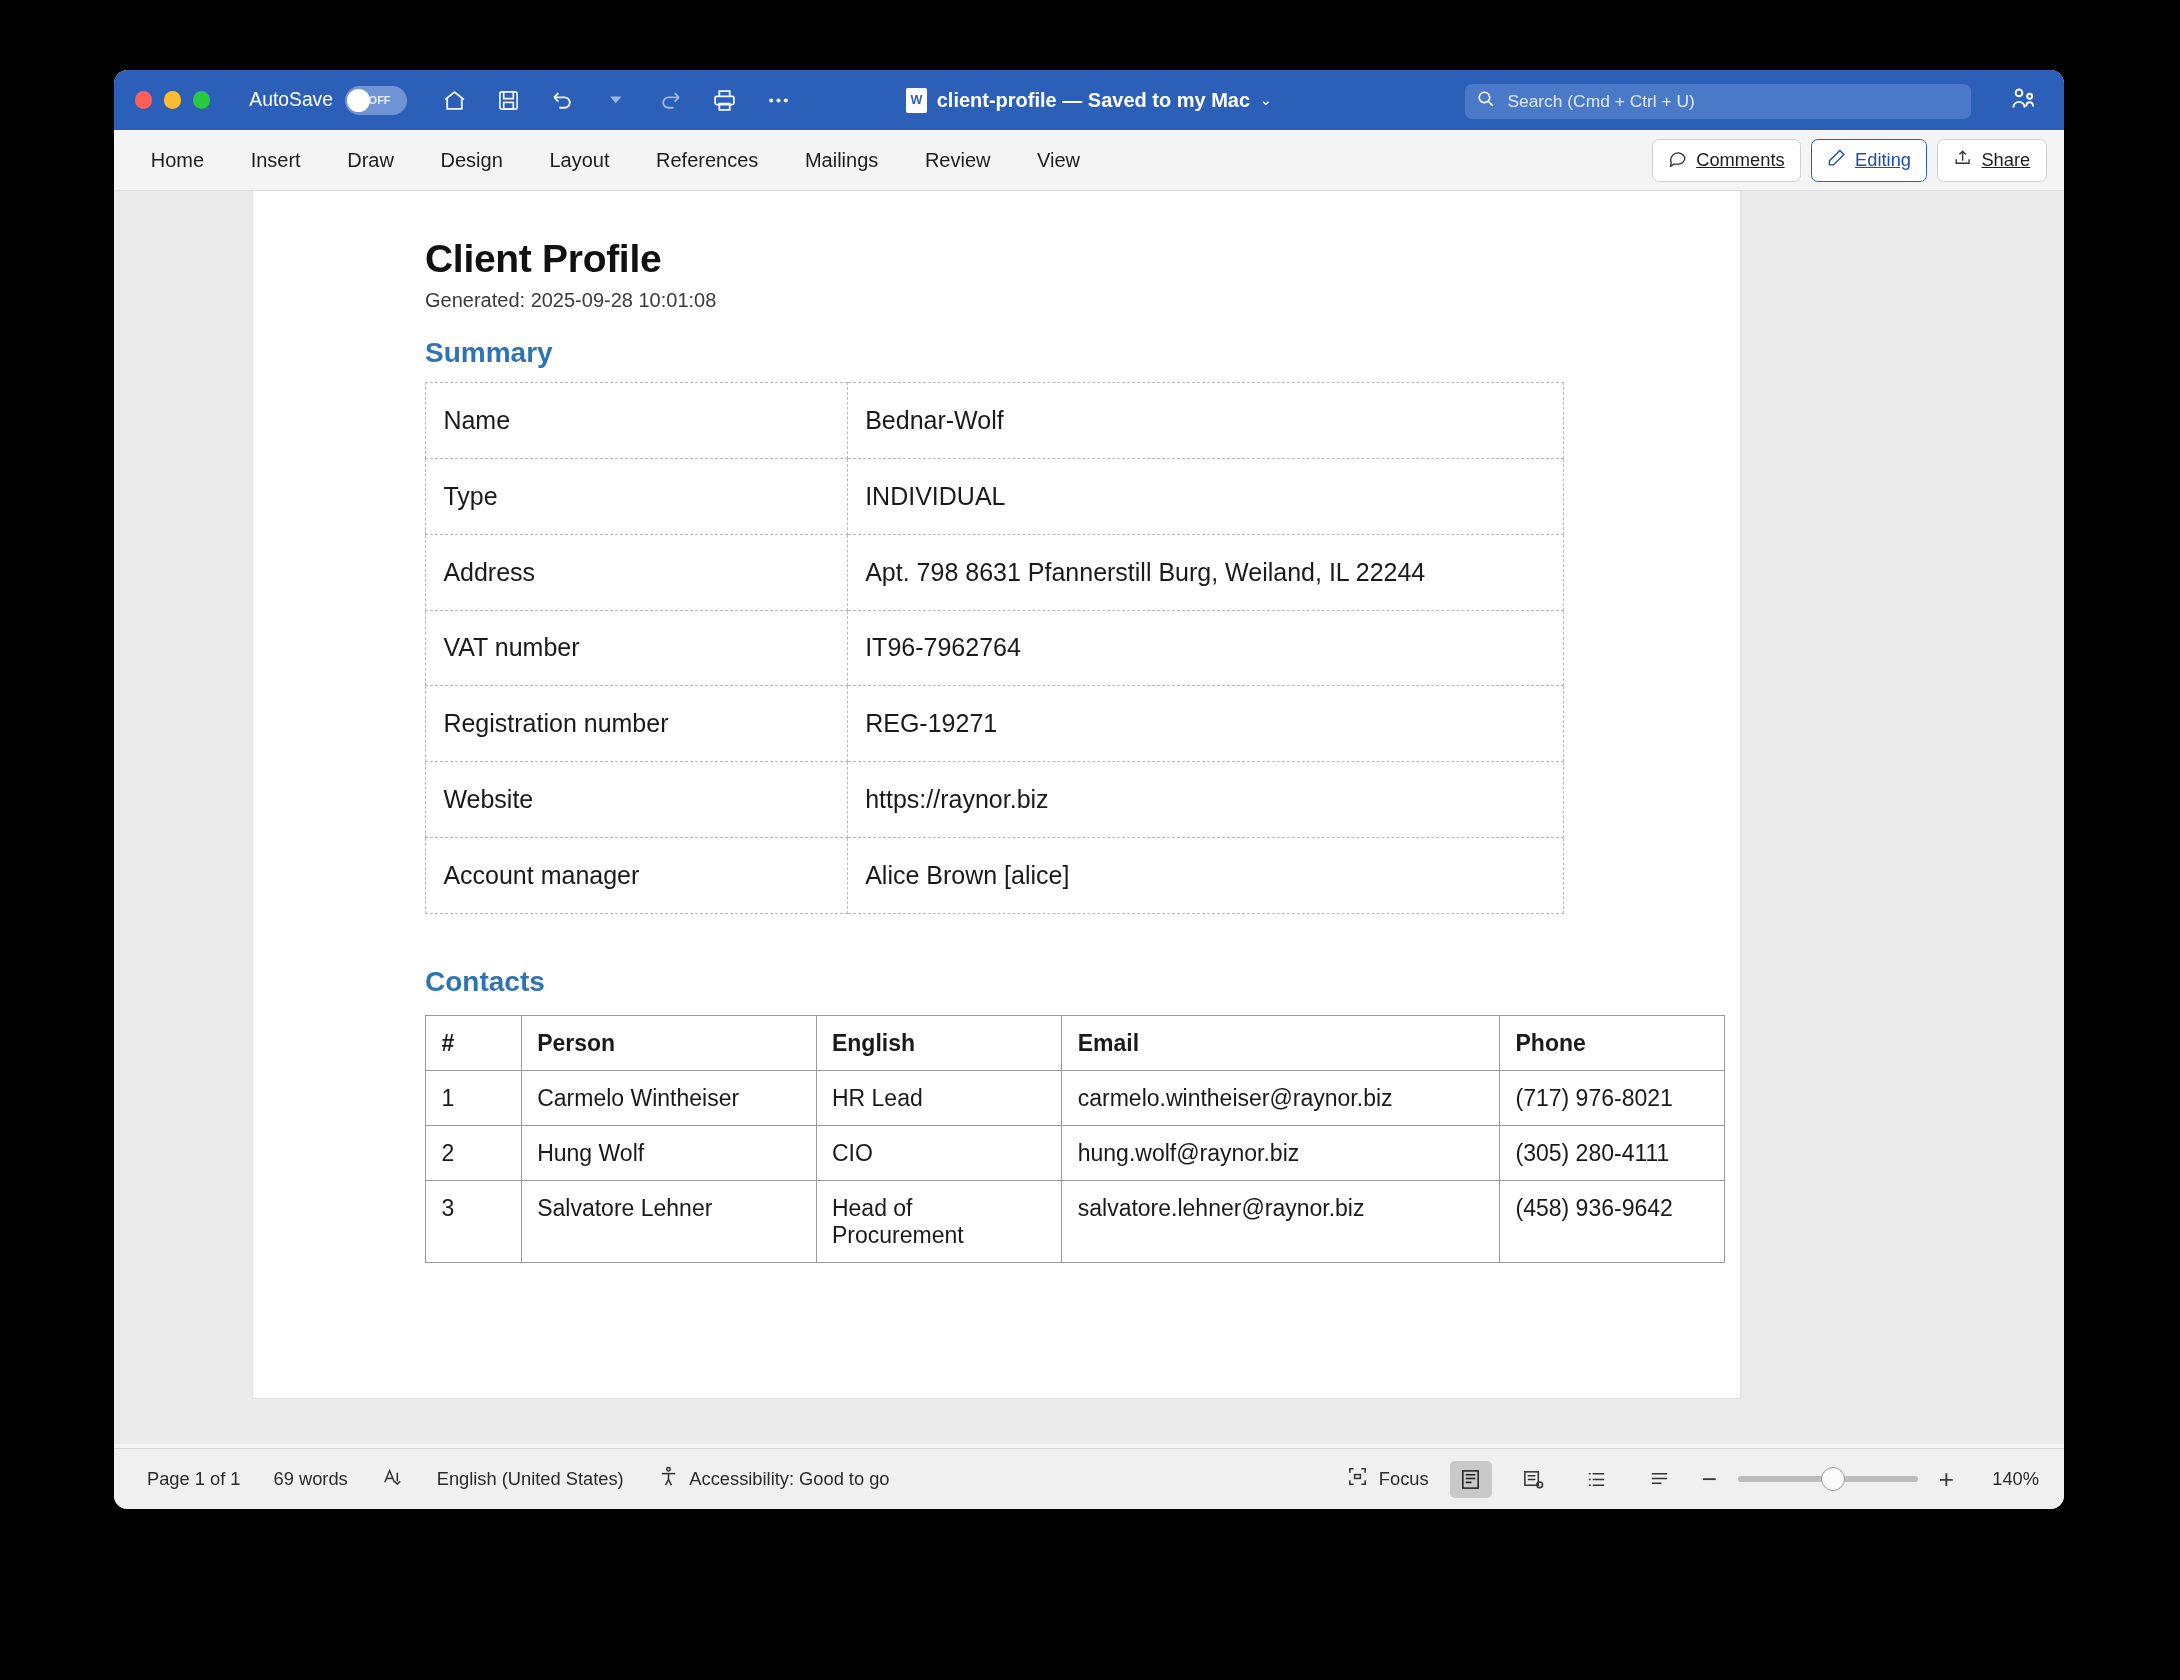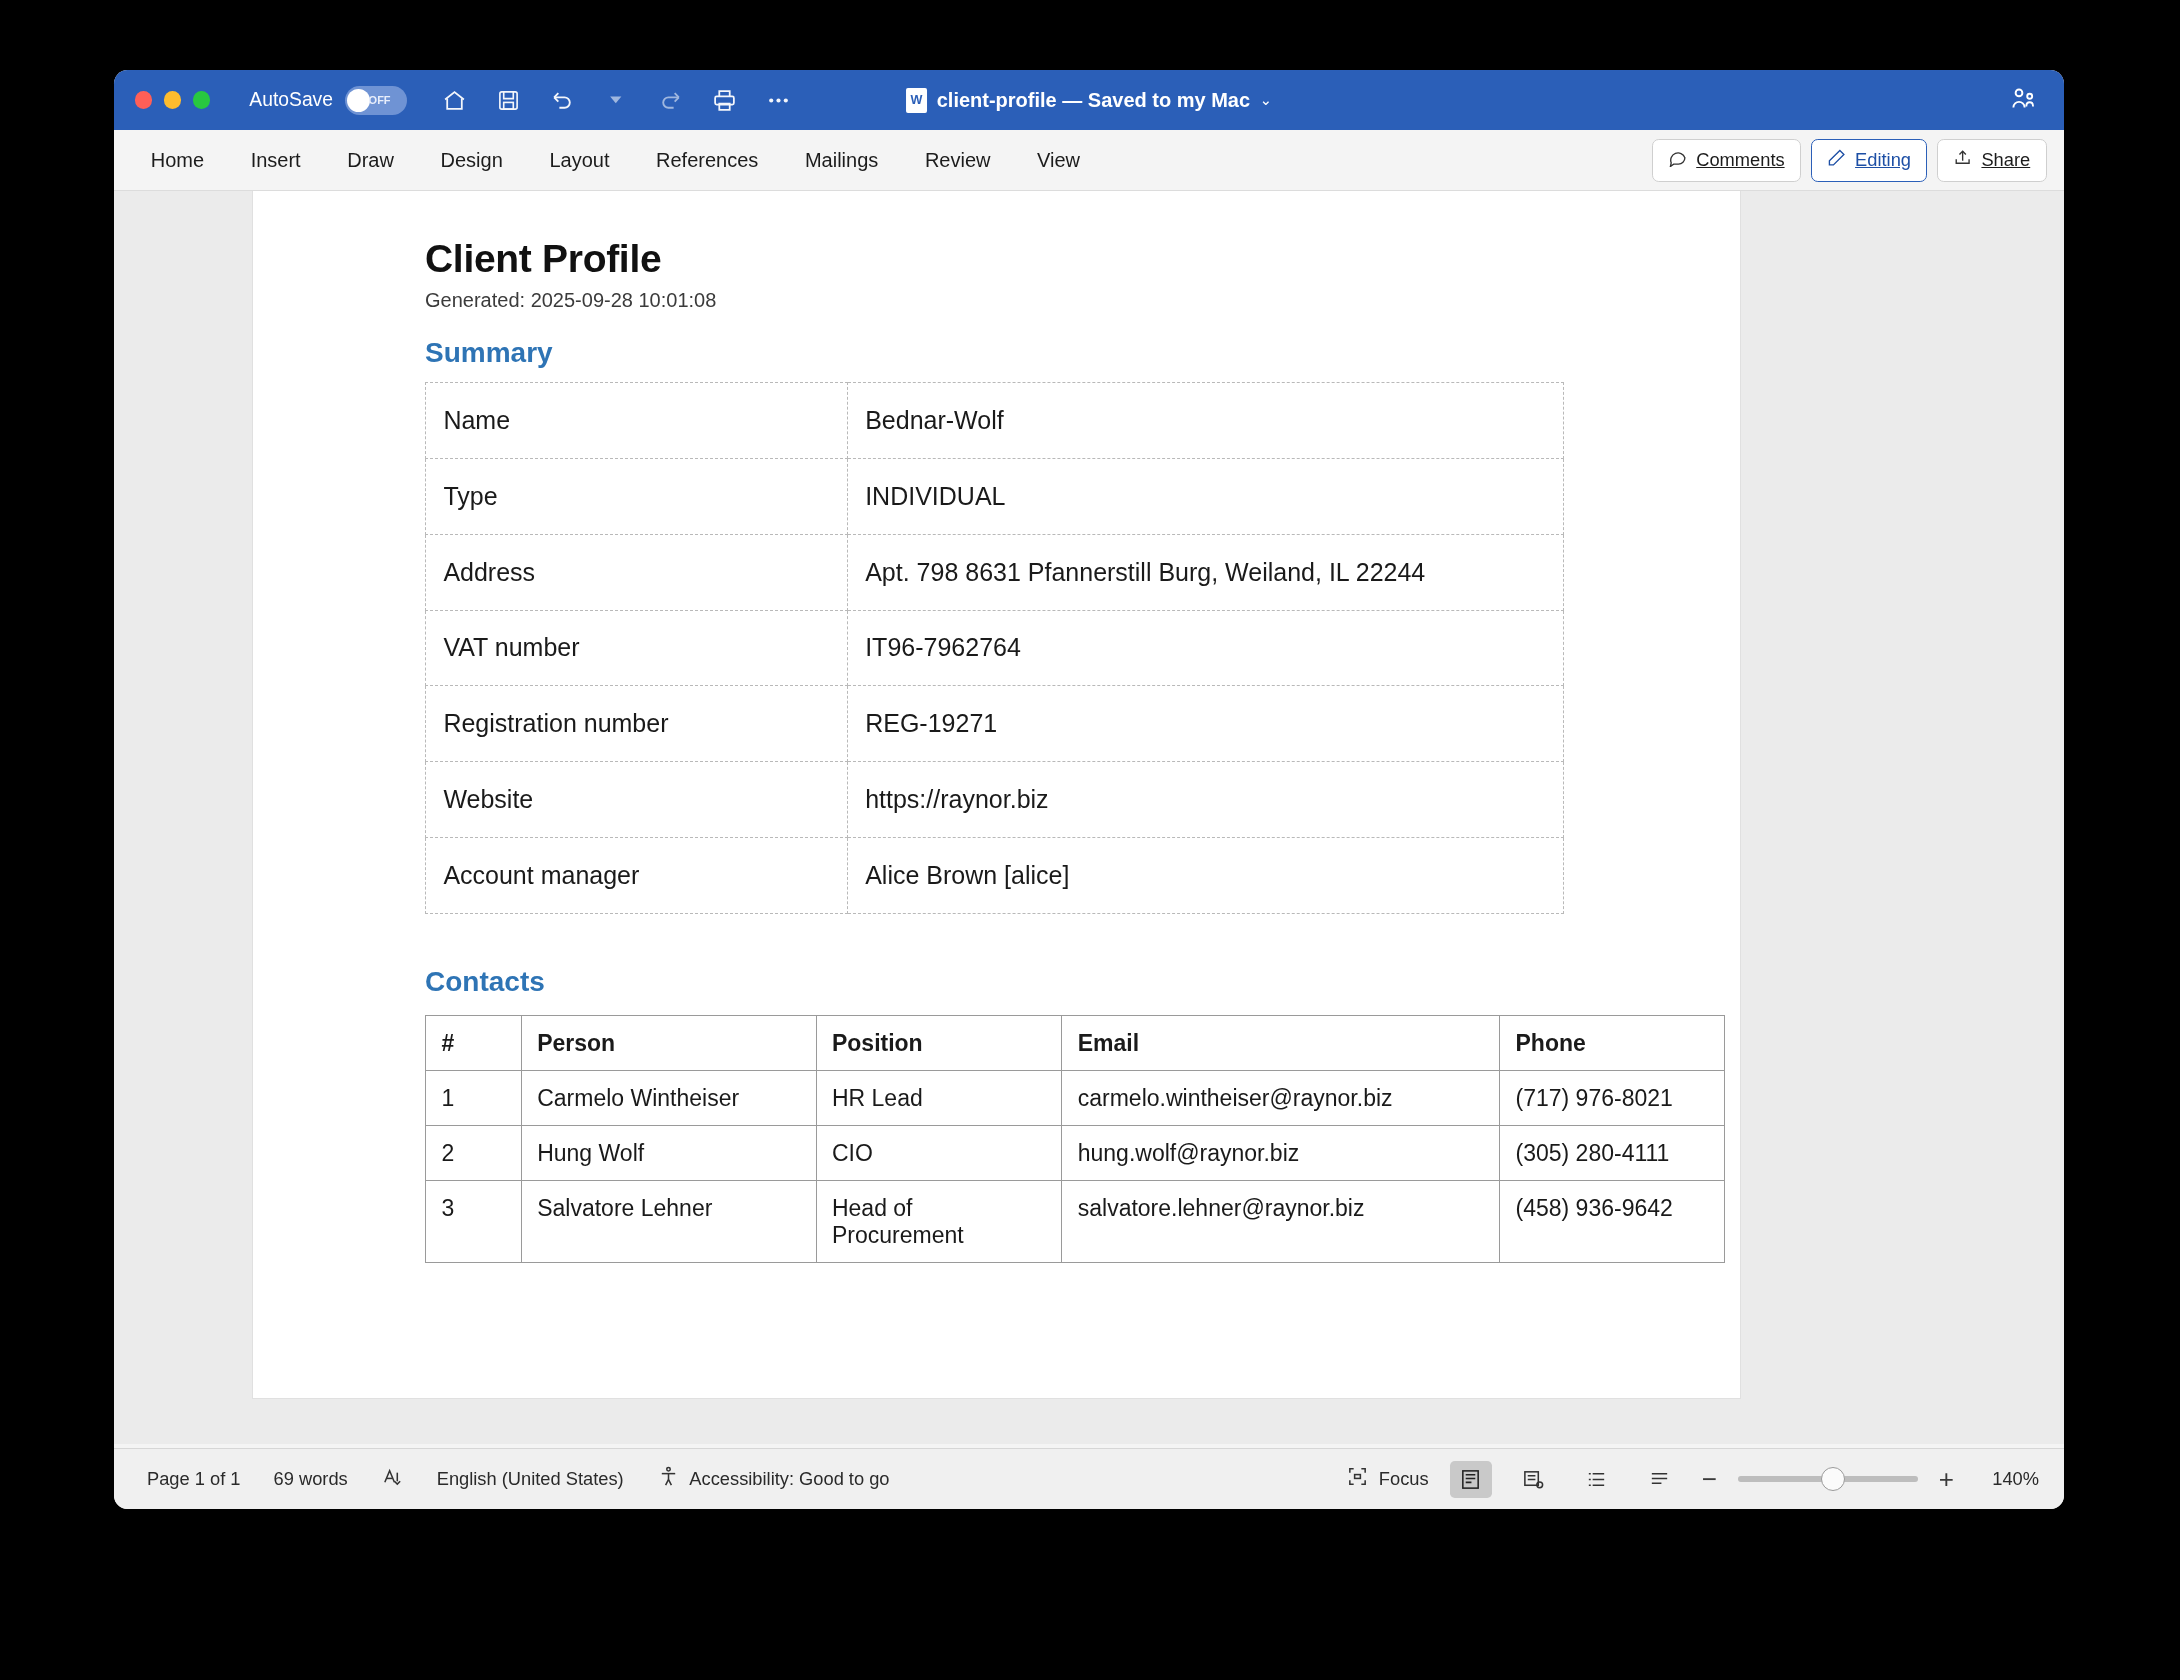--- a/index.html
+++ b/index.html
@@ -419,20 +419,29 @@
             </svg>
         </div>
       </div>
 
       <div class="doc-title">
         <span class="wordmark">W</span>
         <span>client-profile — Saved to my Mac</span>
         <span class="chev">⌄</span>
       </div>
 
+      <div class="searchbox">
+        <span>
+          <svg width="19.3" height="19.3" viewBox="0 0 24 24" fill="none" stroke="white" stroke-width="2">
+              <circle cx="10.5" cy="10.5" r="6.5"></circle>
+              <path d="M15.5 15.5L21 21"></path>
+            </svg>
+        </span>
+        <input type="text" placeholder="Search (Cmd + Ctrl + U)" style="">
+      </div>
 
       <div class="collab-icon">
         <svg width="27" height="27" viewBox="0 0 24 24" fill="none" stroke="white" stroke-width="1.7">
             <circle cx="8" cy="7" r="3"></circle>
             <path d="M3 20c0-3 2.5-5 5-5s5 2 5 5"></path>
             <circle cx="17.5" cy="10" r="2.2"></circle>
             <path d="M14.5 19c0-2.2 1.4-3.6 3-3.6s3 1.4 3 3.6"></path>
           </svg>
       </div>
     </div>
@@ -523,21 +532,21 @@
             </tbody>
           </table>
 
           <h2 class="doc-h2 contacts-h2">Contacts</h2>
 
           <table class="contacts">
             <thead>
               <tr>
                 <th class="c-num">#</th>
                 <th class="c-person">Person</th>
-                <th class="c-position">Position</th>
+                <th class="c-position">English</th>
                 <th class="c-email">Email</th>
                 <th class="c-phone">Phone</th>
               </tr>
             </thead>
             <tbody>
               <tr>
                 <td>1</td>
                 <td>Carmelo Wintheiser</td>
                 <td>HR Lead</td>
                 <td>carmelo.wintheiser@raynor.biz</td>

